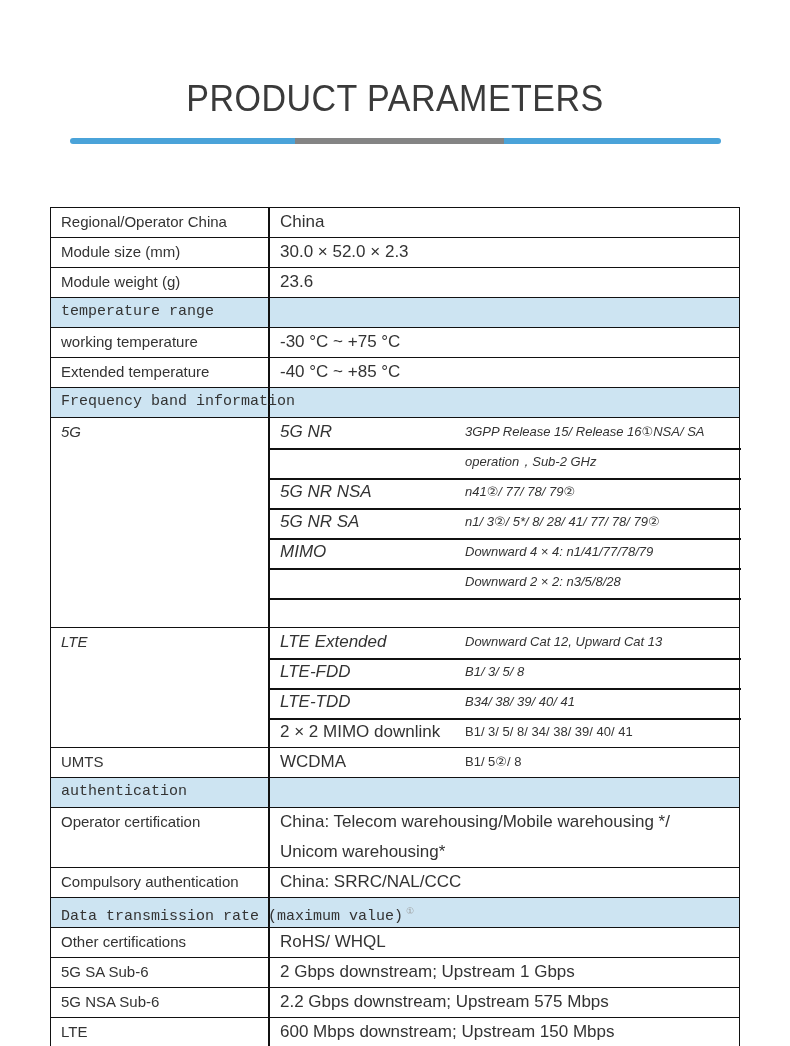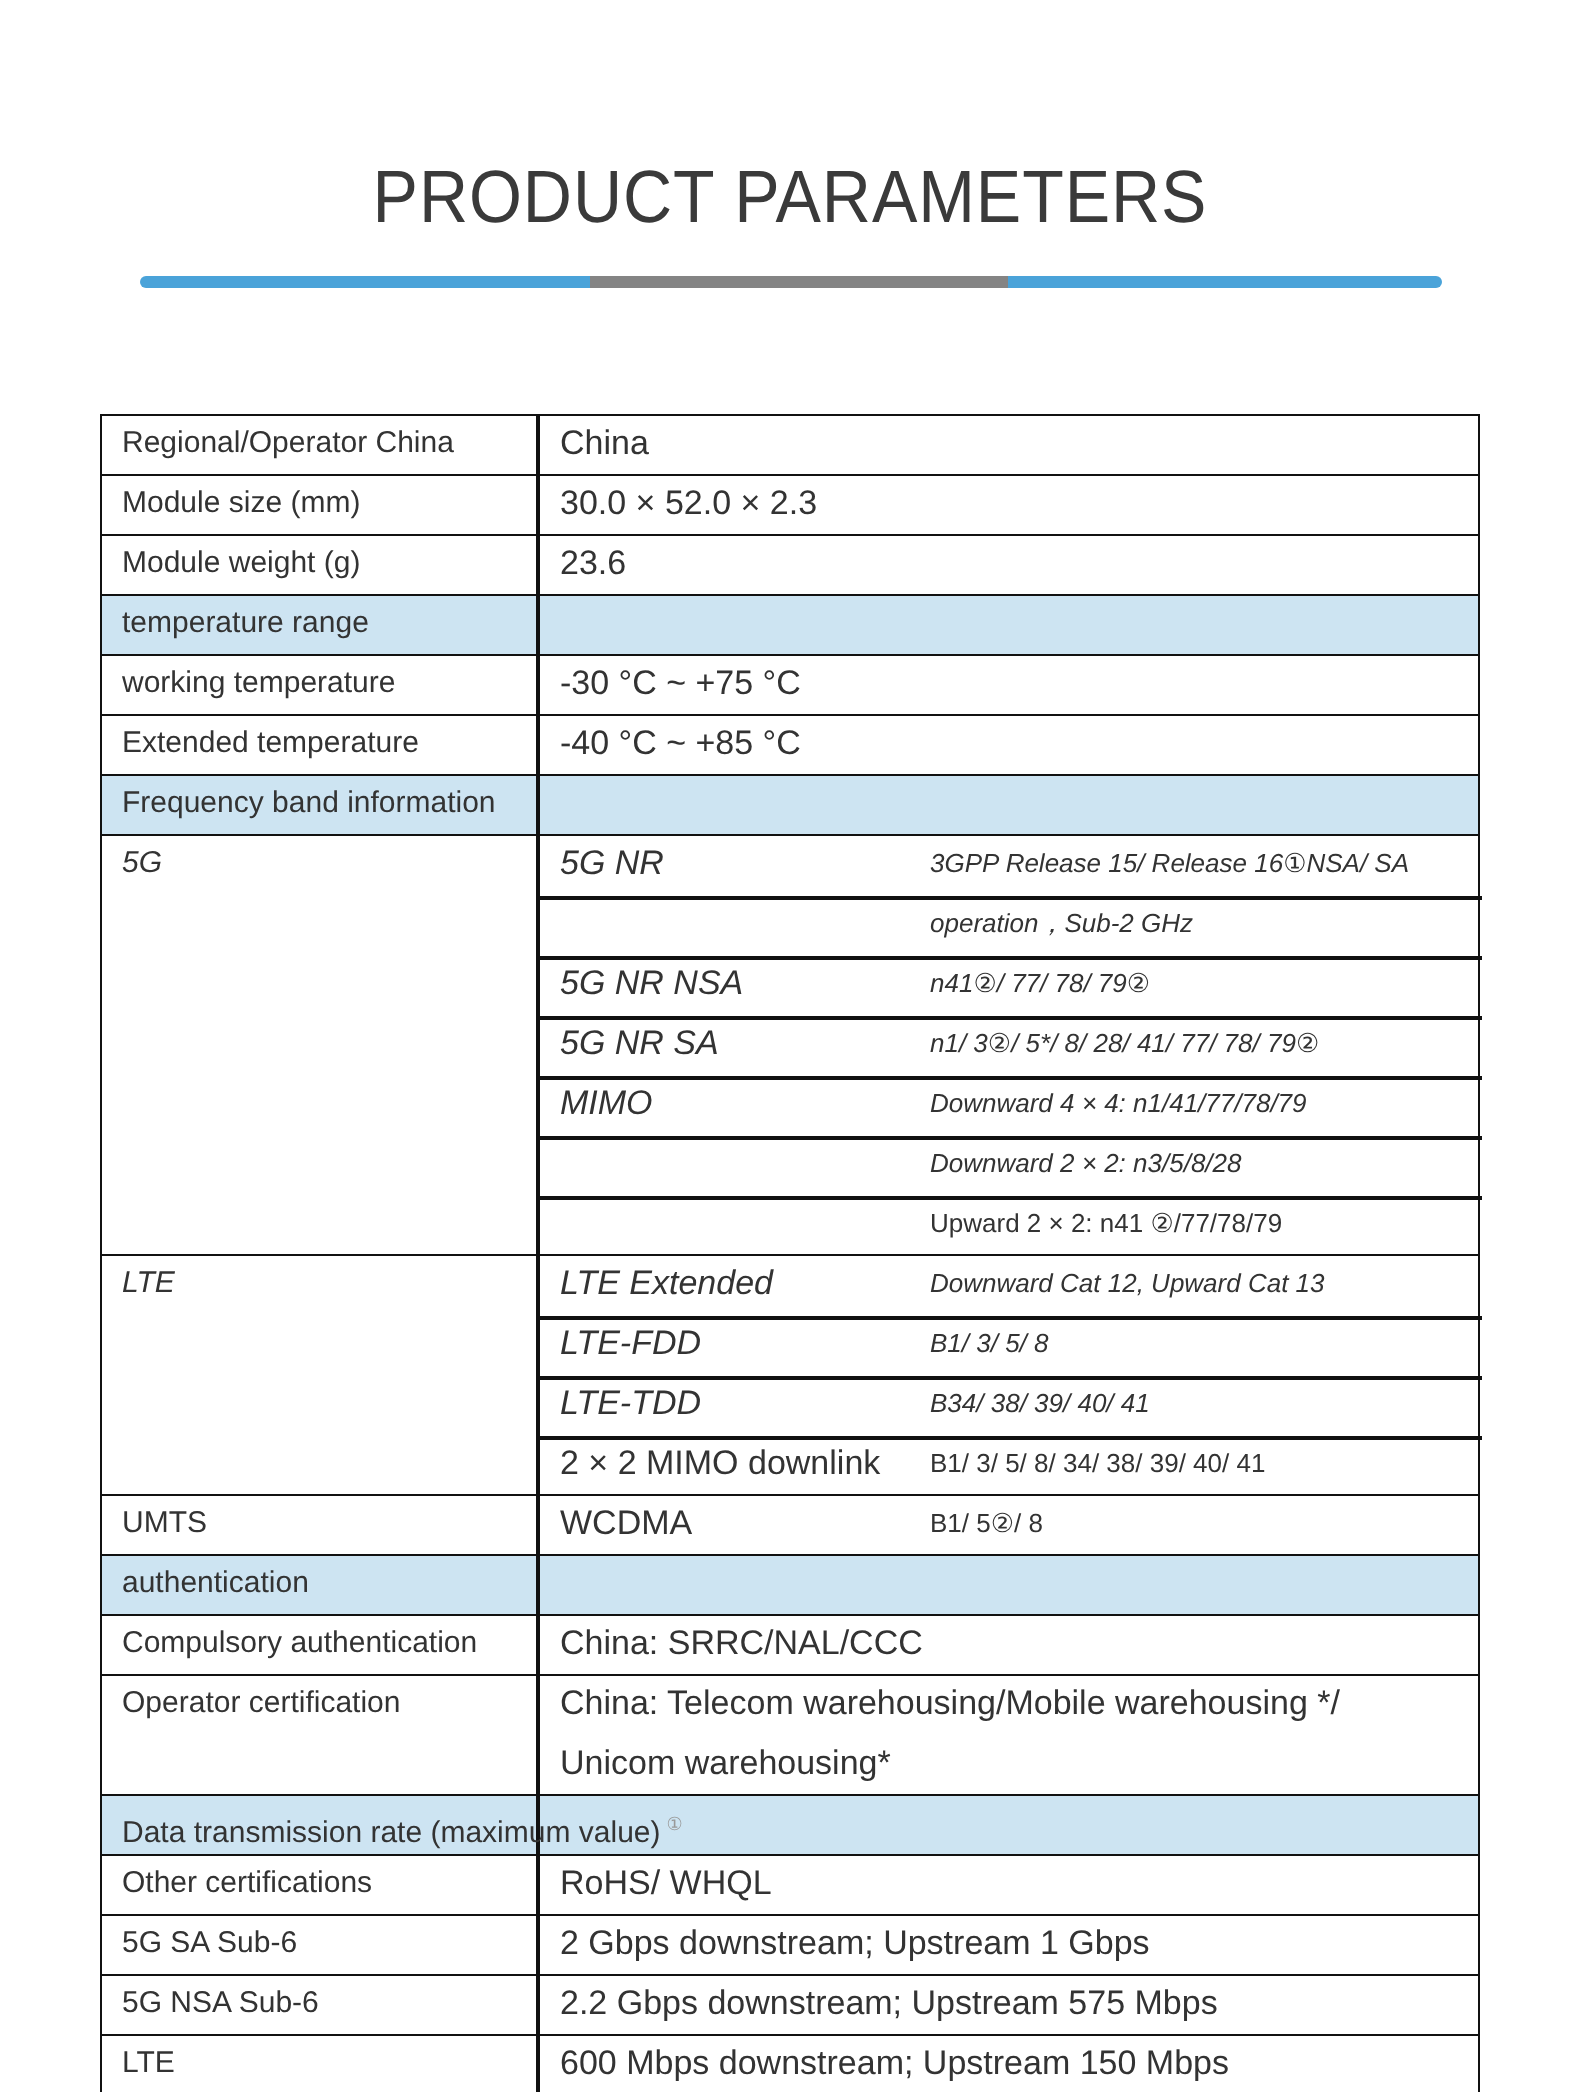--- a/index.html
+++ b/index.html
@@ -15,21 +15,21 @@
     .table { position: absolute; left: 50px; top: 207px; width: 690px; border-top: 1.5px solid #111; }
     .row { position: relative; height: 30px; border-bottom: 1.5px solid #111;
            border-left: 1.5px solid #111; border-right: 1.5px solid #111; box-sizing: border-box; }
     .row.hl { background: #cde4f2; }
     .row .c1 { position: absolute; left: 10px; top: 0; height: 29px; line-height: 28px; font-size: 15px; white-space: nowrap; }
     .row .vdiv { position: absolute; left: 217px; top: 0; bottom: 0; width: 1.5px; background: #111; }
     .row .c2 { position: absolute; left: 229px; top: 0; line-height: 28px; font-size: 17px; white-space: nowrap; }
     .row .c3 { position: absolute; left: 414px; top: 0; line-height: 28px; font-size: 13px; white-space: nowrap; }
     .row.nobottom-left { border-bottom: none; font-style: italic; }
     .row .partial-bottom { position: absolute; left: 217px; right: -1.5px; bottom: -1.5px; height: 1.5px; background: #111; }
-    .row.hl .c1 { z-index: 2; }
+    .row.hl .c1 { z-index: 2; font-family: Liberation Mono, monospace; }
     .sup { font-size: 9px; color: #999; vertical-align: super; margin-left: 3px; }
   </style>
 </head>
 <body>
 
 <h1 class="title">PRODUCT PARAMETERS</h1>
 <div class="bar">
   <div class="seg-blue" style="width:225px"></div>
   <div class="seg-gray" style="width:209px"></div>
   <div class="seg-blue" style="width:217px"></div>
@@ -103,21 +103,20 @@
     <span class="c3">Downward 4 × 4: n1/41/77/78/79</span>
     <div class="partial-bottom"></div>
   </div>
   <div class="row nobottom-left">
     <div class="vdiv"></div>
     <span class="c3">Downward 2 × 2: n3/5/8/28</span>
     <div class="partial-bottom"></div>
   </div>
   <div class="row">
     <div class="vdiv"></div>
-    <span class="c3">Upward 2 × 2: n41 ②/77/78/79</span>
   </div>
 
   <div class="row nobottom-left">
     <span class="c1">LTE</span>
     <div class="vdiv"></div>
     <span class="c2">LTE Extended</span>
     <span class="c3">Downward Cat 12, Upward Cat 13</span>
     <div class="partial-bottom"></div>
   </div>
   <div class="row nobottom-left">
@@ -142,30 +141,30 @@
     <span class="c1">UMTS</span>
     <div class="vdiv"></div>
     <span class="c2">WCDMA</span>
     <span class="c3">B1/ 5②/ 8</span>
   </div>
 
   <div class="row hl">
     <span class="c1">authentication</span>
     <div class="vdiv"></div>
   </div>
-  <div class="row">
-    <span class="c1">Compulsory authentication</span>
-    <div class="vdiv"></div>
-    <span class="c2">China: SRRC/NAL/CCC</span>
-  </div>
   <div class="row" style="height:60px">
     <span class="c1">Operator certification</span>
     <div class="vdiv"></div>
     <span class="c2">China: Telecom warehousing/Mobile warehousing */</span>
     <span class="c2" style="top:30px">Unicom warehousing*</span>
+  </div>
+  <div class="row">
+    <span class="c1">Compulsory authentication</span>
+    <div class="vdiv"></div>
+    <span class="c2">China: SRRC/NAL/CCC</span>
   </div>
   <div class="row hl">
     <div class="vdiv"></div>
     <span class="c1"><span>Data transmission rate (maximum value)</span><span class="sup">①</span></span>
   </div>
 
   <div class="row">
     <span class="c1">Other certifications</span>
     <div class="vdiv"></div>
     <span class="c2">RoHS/ WHQL</span>

